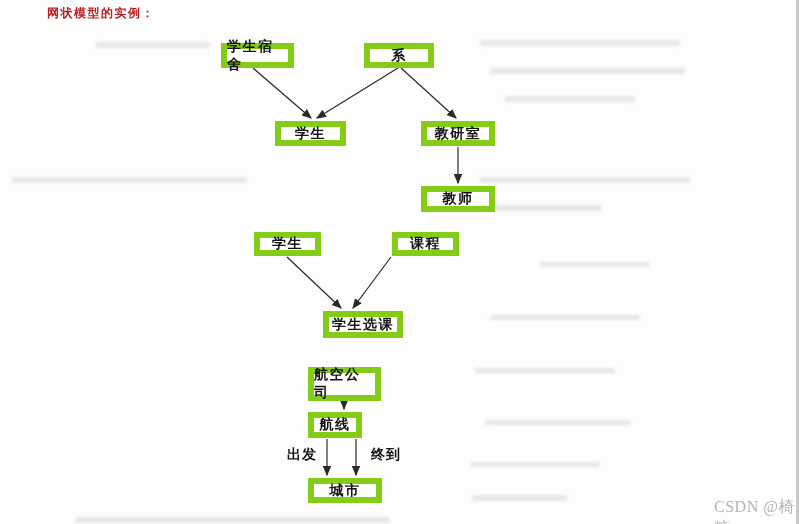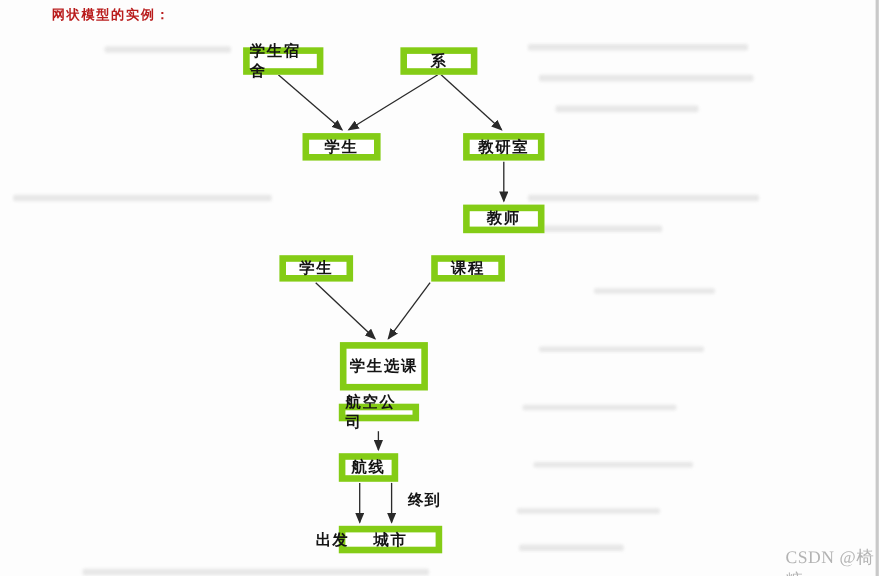--- a/index.html
+++ b/index.html
@@ -19,29 +19,29 @@
     font-size:14px;font-weight:bold;color:#141414;letter-spacing:1.5px;
     z-index:3;
   }
   #n-dorm     {left:221px;top:43px; width:73px;height:25px;}
   #n-dept     {left:364px;top:43px; width:70px;height:25px;}
   #n-student-a{left:275px;top:121px;width:71px;height:25px;}
   #n-office   {left:421px;top:121px;width:74px;height:25px;}
   #n-teacher  {left:421px;top:186px;width:74px;height:26px;font-family:Liberation Serif, serif;}
   #n-student-b{left:254px;top:232px;width:67px;height:24px;}
   #n-course   {left:357px;top:232px;width:67px;height:24px;margin-left:35px;}
-  #n-enroll   {left:309px;top:311px;width:80px;height:44px;}
-  #n-airline  {left:308px;top:367px;width:73px;height:16px;}
+  #n-enroll   {left:323px;top:311px;width:80px;height:27px;}
+  #n-airline  {left:308px;top:367px;width:73px;height:34px;}
   #n-route    {left:308px;top:412px;width:54px;height:26px;}
-  #n-city     {left:308px;top:478px;width:94px;height:25px;}
+  #n-city     {left:308px;top:478px;width:74px;height:25px;}
   .edge-label{
     position:absolute;font-size:14px;font-weight:bold;color:#141414;
     letter-spacing:1px;z-index:3;
   }
-  #el-depart{left:287px;top:446px;margin-top:36px;}
+  #el-depart{left:287px;top:446px;}
   #el-arrive{left:371px;top:446px;text-align:right;}
   svg.wires{position:absolute;left:0;top:0;z-index:2;pointer-events:none;}
   .watermark{
     position:absolute;left:714px;top:497px;
     font-family:Liberation Serif, serif;
     font-size:16px;color:#b3b3b3;letter-spacing:0.5px;z-index:4;
   }
   .right-border{
     position:absolute;right:0;top:0;width:3px;height:524px;
     background:#c9c9c9;z-index:5;

